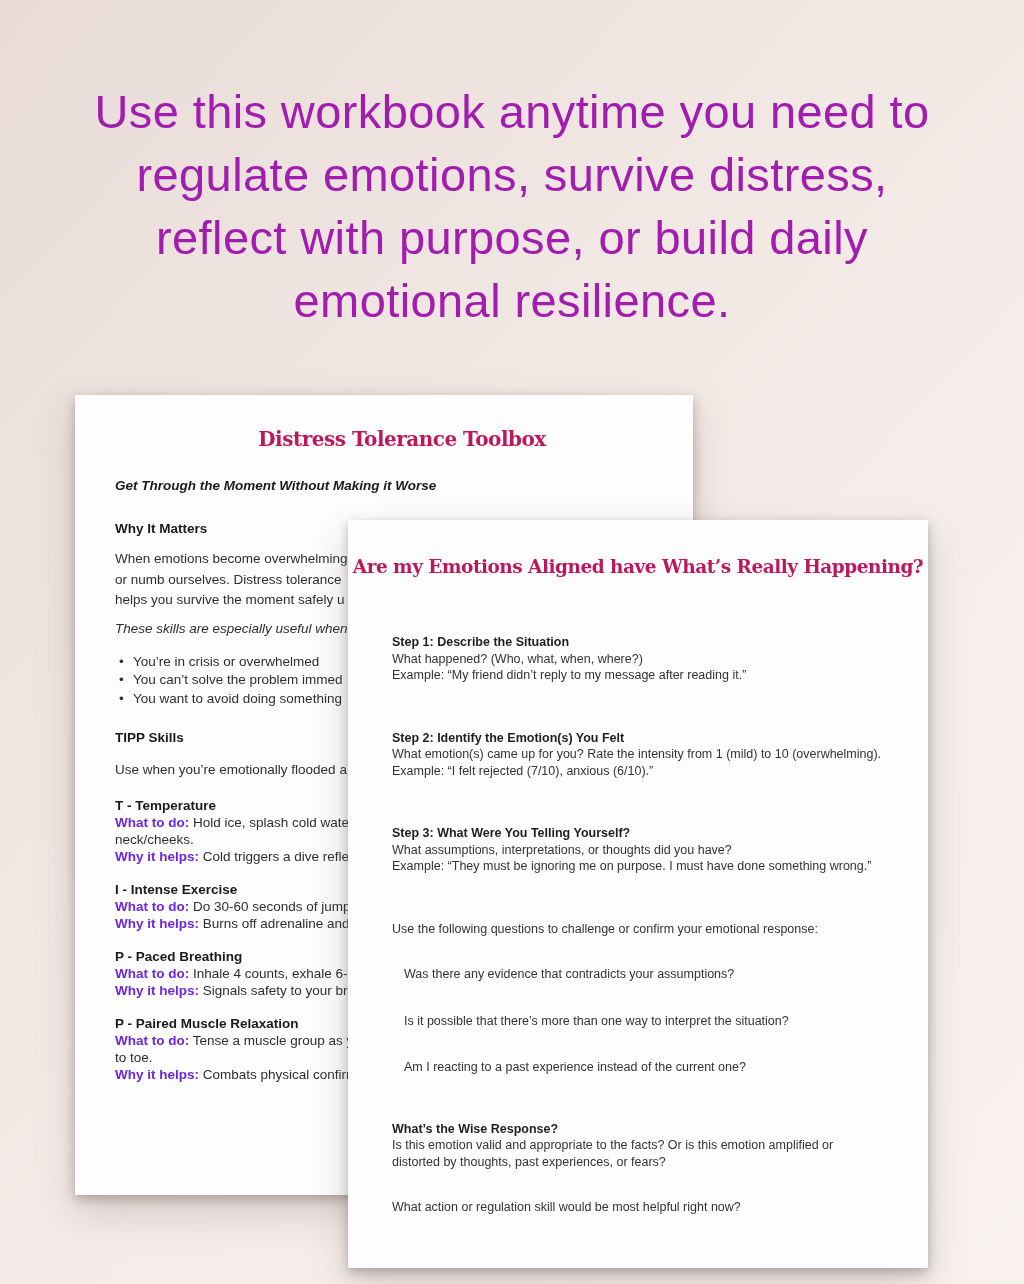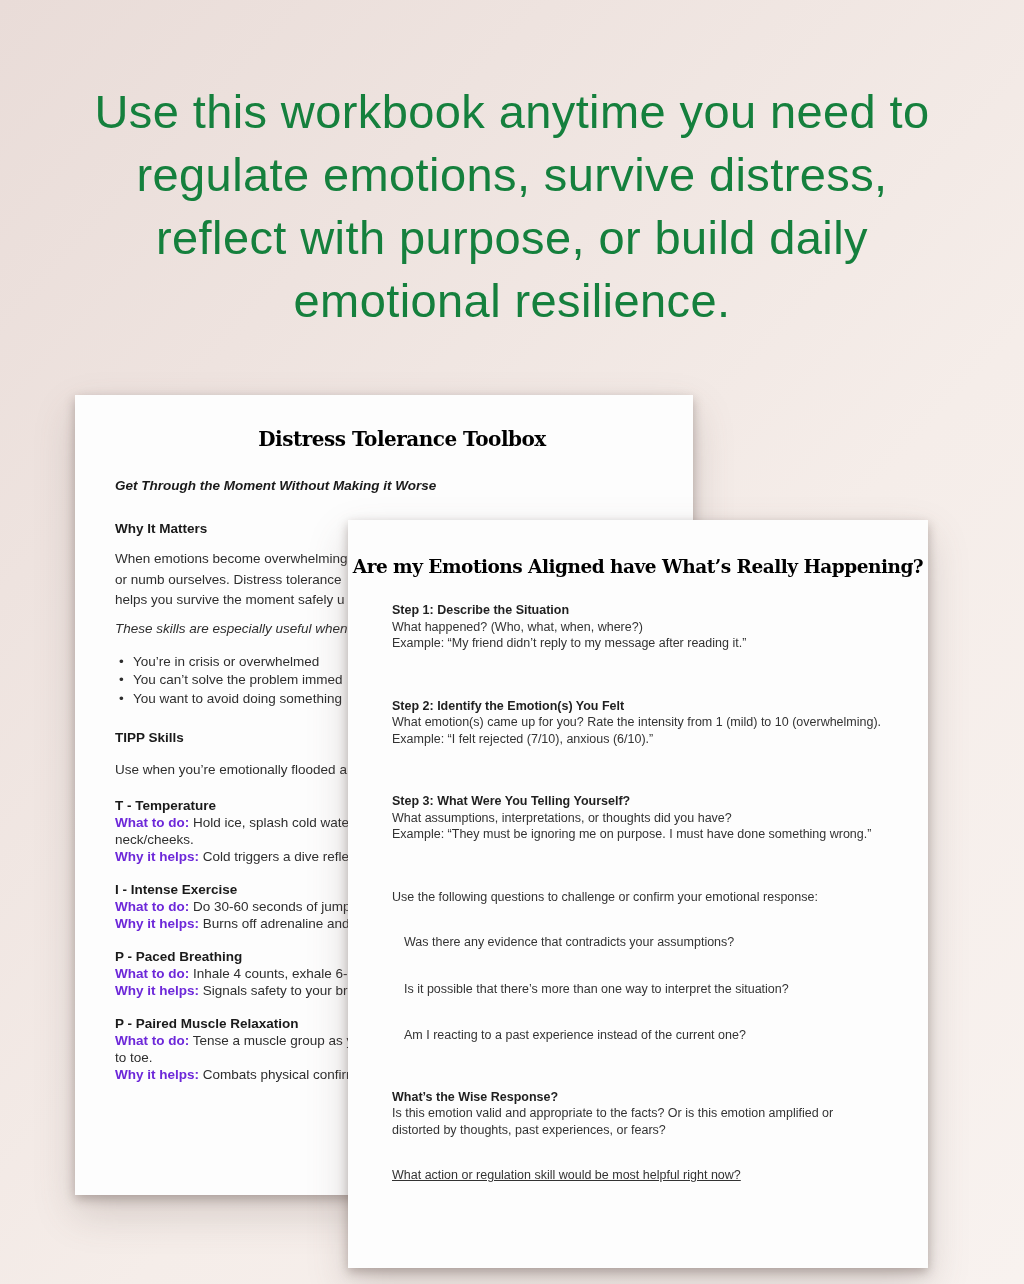--- a/index.html
+++ b/index.html
@@ -15,37 +15,37 @@
   
   .hero-heading {
     position: absolute;
     top: 80px; left: 0;
     width: 1024px;
     text-align: center;
     font-size: 47px;
     line-height: 63px;
     font-weight: 400;
     letter-spacing: 0.4px;
-    color: #15803d;
+    color: #a21caf;
   }
 
   
   .page {
     position: absolute;
     background: #fdfdfd;
     box-shadow: 0 4px 10px rgba(101, 82, 77, 0.40), 0 18px 38px rgba(101, 82, 77, 0.22);
     overflow: hidden;
   }
   .left-page  { left: 75px;  top: 395px; width: 618px; height: 800px; z-index: 1; }
   .right-page { left: 348px; top: 520px; width: 580px; height: 748px; z-index: 2; }
 
   .serif-title {
     font-family: "DejaVu Serif", serif;
     font-weight: 700;
-    color: #000000;
+    color: #be185d;
     white-space: nowrap;
     letter-spacing: -0.5px;
   }
 
   
   .lp-title {
     position: absolute;
     top: 32px; left: 327px;
     transform: translateX(-50%);
     font-size: 20px;
@@ -77,26 +77,26 @@
   
   .rp-title {
     position: absolute;
     top: 36px; left: 0;
     width: 100%;
     text-align: center;
     font-size: 18.5px;
   }
   .rp-body { padding: 82px 0 0 44px; font-size: 12.5px; color: #333; }
   .step + .step { margin-top: 46px; }
-  .step-h { font-weight: bold; color: #1f1f1f; line-height: 16.5px; white-space: nowrap; }
+  .step-h { font-weight: bold; color: #1f1f1f; line-height: 16.5px; white-space: nowrap; margin-top: 32px; }
   .rp-line { line-height: 16.5px; white-space: nowrap; }
   .rp-q { margin-top: 30px; line-height: 16.5px; white-space: nowrap; margin-left: 12px; }
   .rp-q.first { margin-top: 29px; }
   .wise { margin-top: 45px; }
-  .final-q { margin-top: 29px; line-height: 16.5px; white-space: nowrap; text-decoration: underline; }
+  .final-q { margin-top: 29px; line-height: 16.5px; white-space: nowrap; }
 </style>
 </head>
 <body>
 
 <div class="hero-heading">
   <div>Use this workbook anytime you need to</div>
   <div>regulate emotions, survive distress,</div>
   <div>reflect with purpose, or build daily</div>
   <div>emotional resilience.</div>
 </div>

